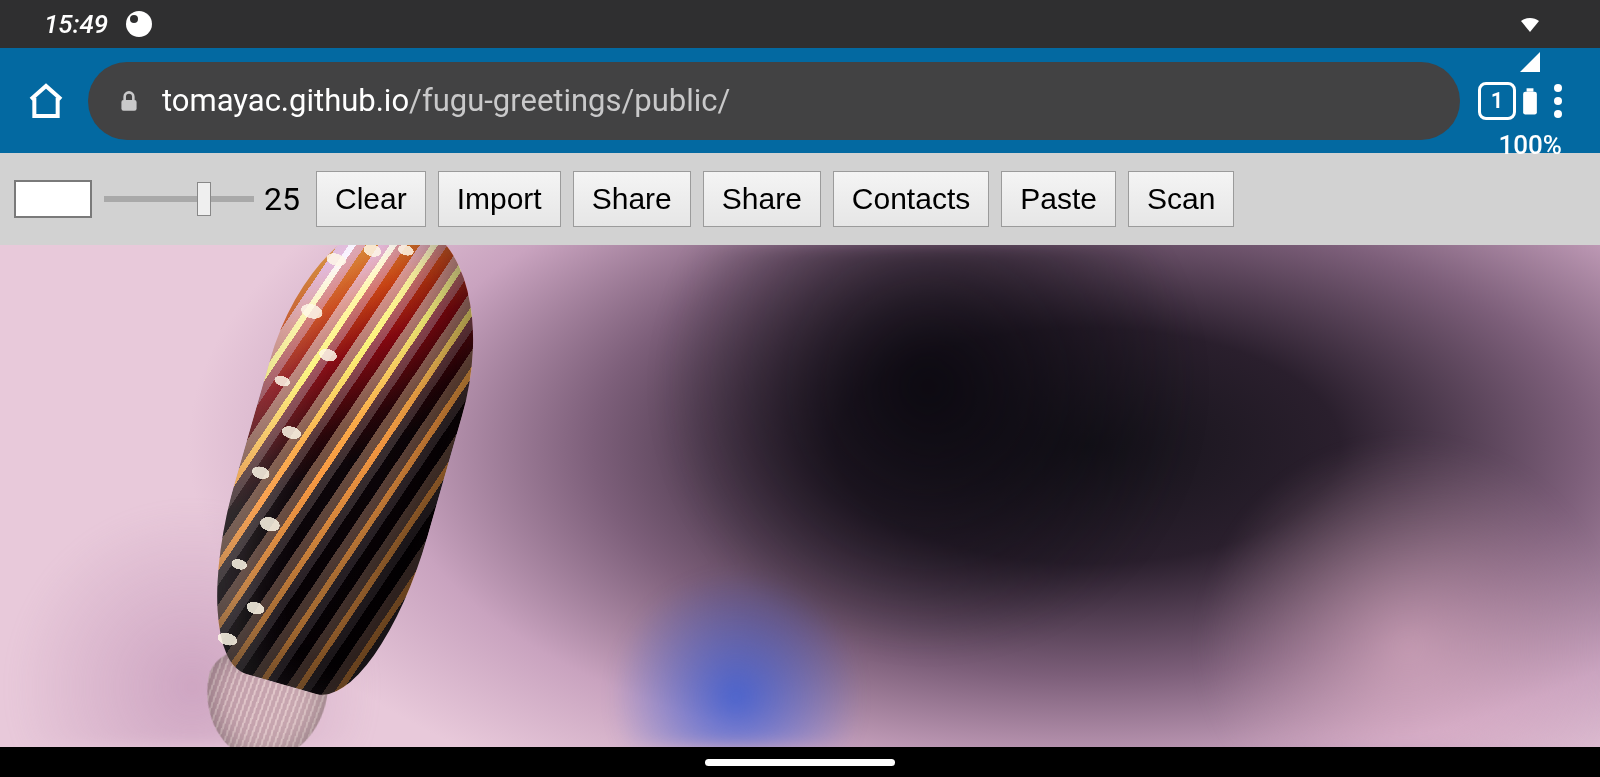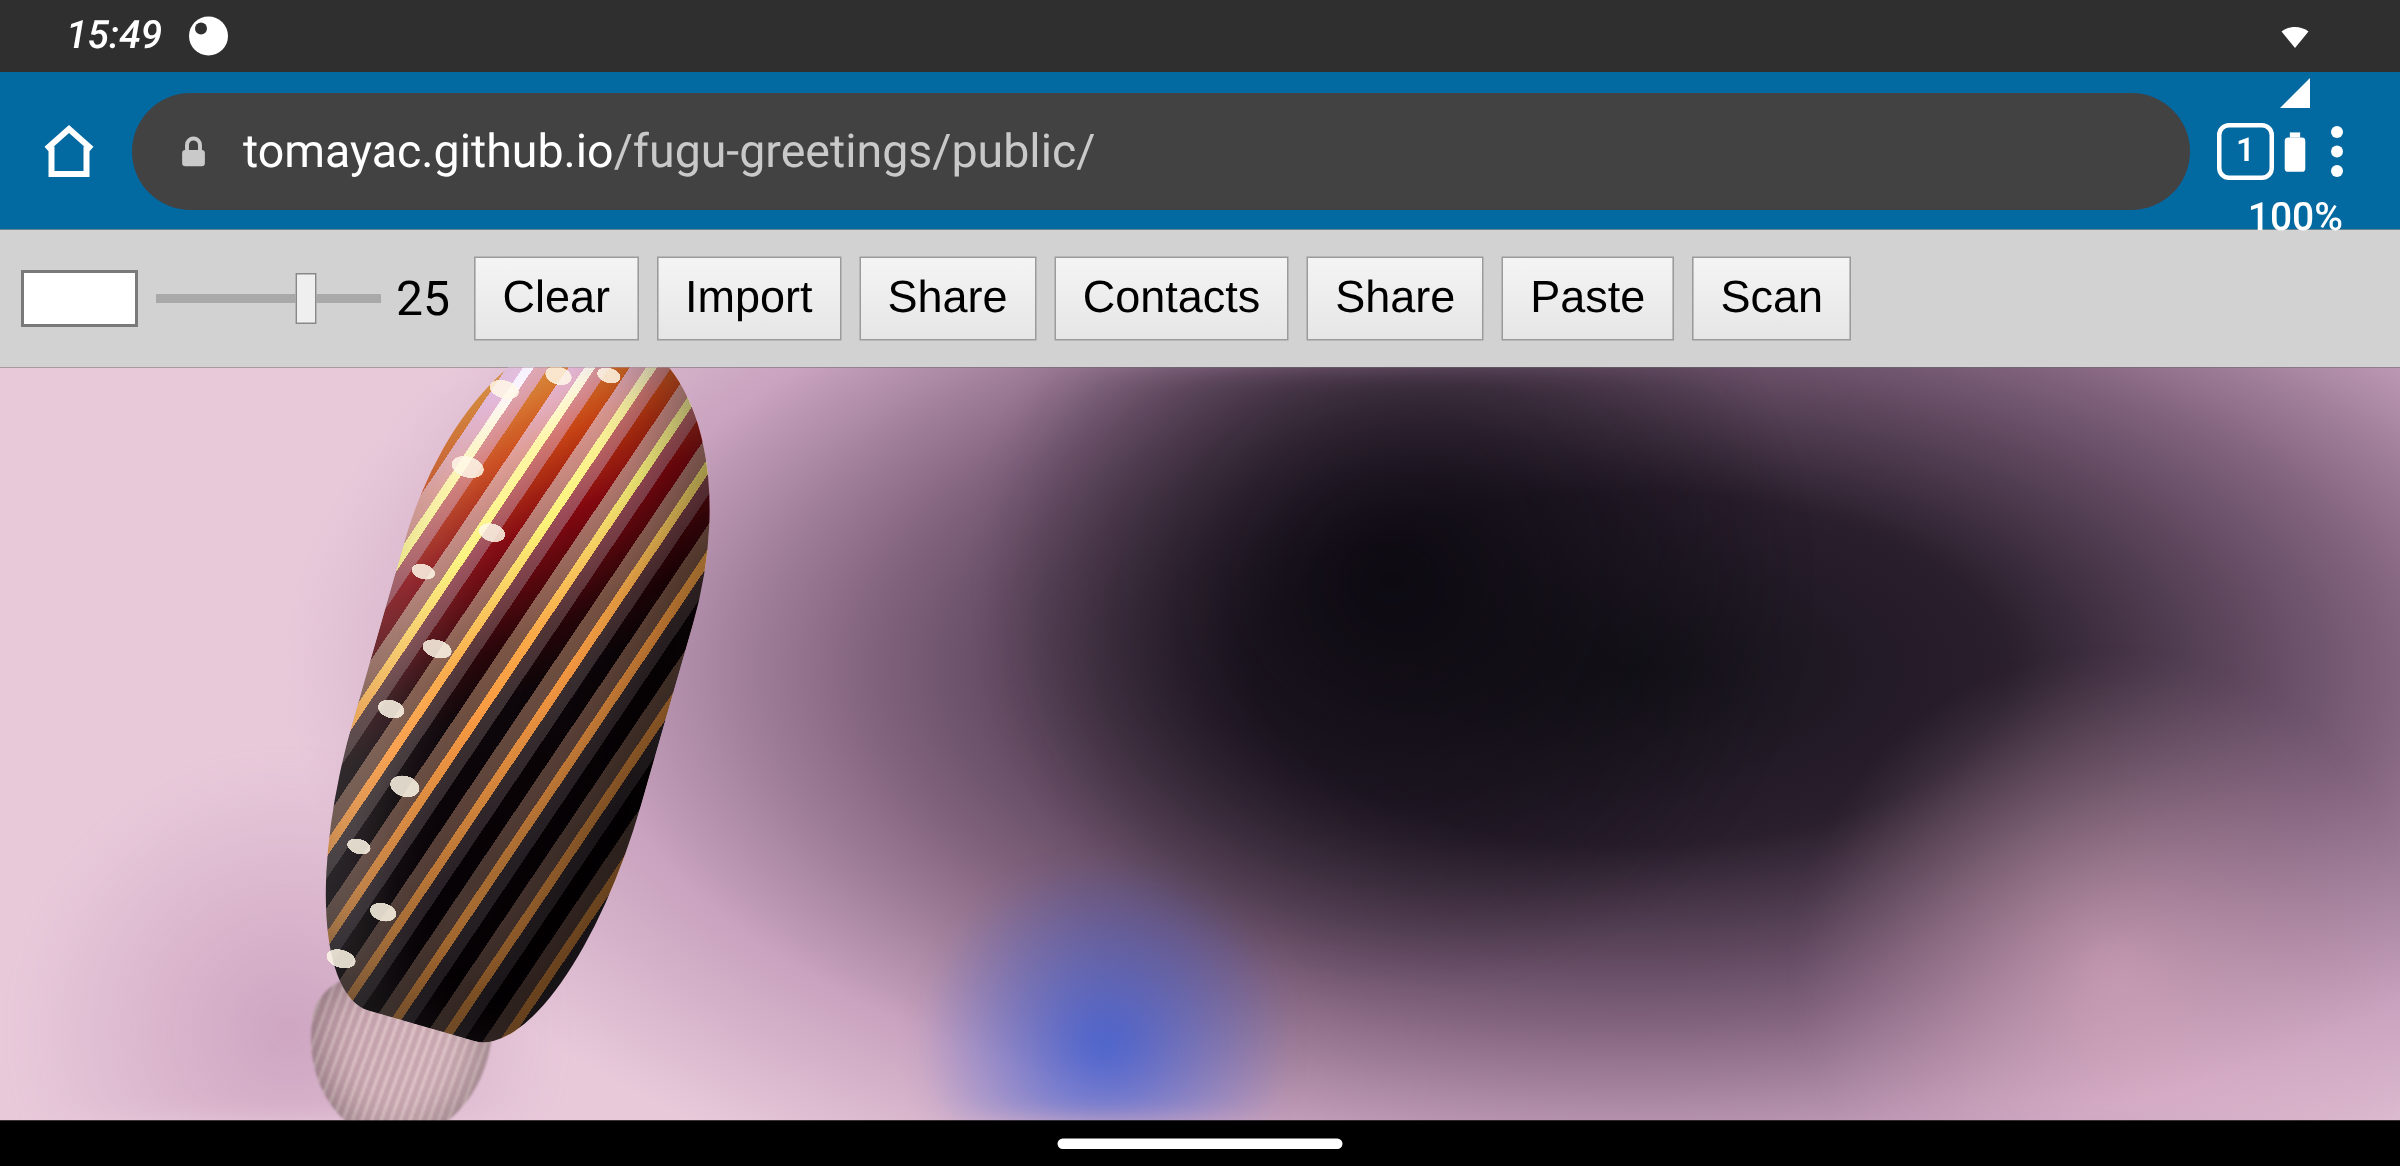--- a/index.html
+++ b/index.html
@@ -286,22 +286,22 @@
 
   <div class="size-slider">
     <div class="size-slider-track"></div>
     <div class="size-slider-thumb"></div>
   </div>
   <span class="size-value">25</span>
 
   <button class="tb-btn">Clear</button>
   <button class="tb-btn">Import</button>
   <button class="tb-btn">Share</button>
+  <button class="tb-btn">Share</button>
   <button class="tb-btn">Contacts</button>
-  <button class="tb-btn">Share</button>
   <button class="tb-btn">Paste</button>
   <button class="tb-btn">Scan</button>
 </div>
 
 <div class="canvas-wrap">
   <div class="fish">
     <div class="fish-tail"></div>
     <div class="fish-body"></div>
     <div class="fish-spots"></div>
   </div>

